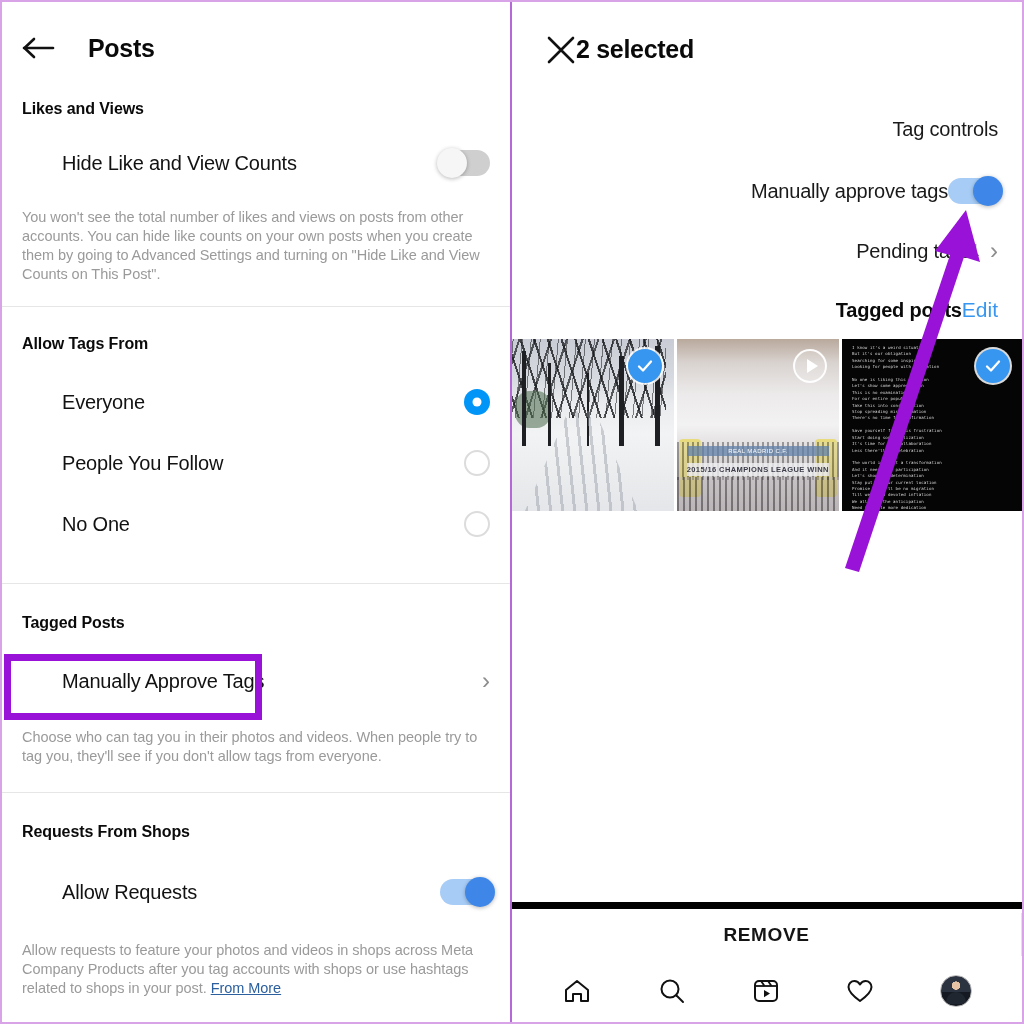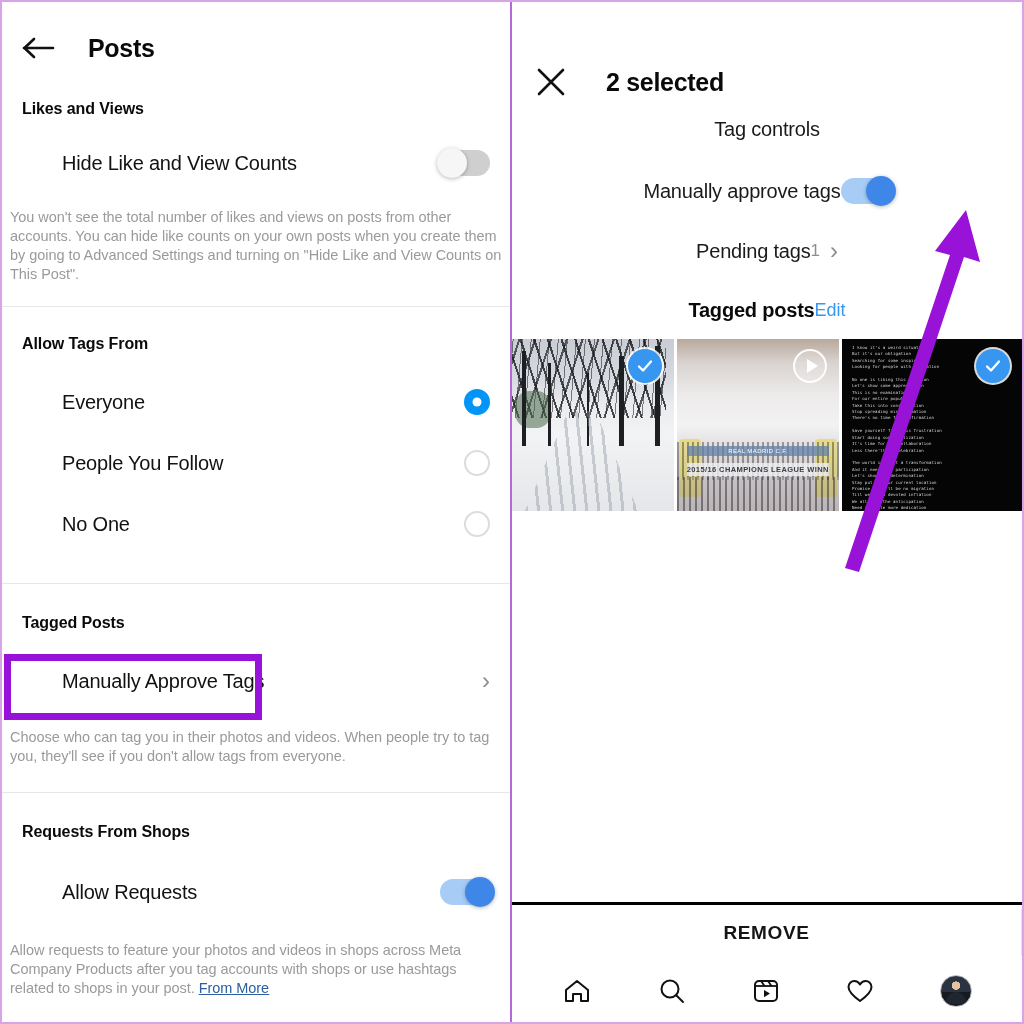--- a/index.html
+++ b/index.html
@@ -74,21 +74,21 @@
     color: #121212;
     font-weight: normal;
     letter-spacing: -0.2px;
     margin-left: 40px;
   }
 
   .helper {
     font-size: 14.5px;
     line-height: 19px;
     color: #9a9a9a;
-    padding: 0 8px;
+    padding: 0 20px;
     letter-spacing: -0.05px;
   }
   .helper .link { color: #2b5f9e; }
 
   .divider {
     height: 1px;
     background: #e6e6e6;
     width: 100%;
   }
 
@@ -151,56 +151,55 @@
     width: 258px;
     height: 66px;
     border: 7px solid #9912d8;
     background: transparent;
     pointer-events: none;
   }
 
   
   .rp-header {
     display: flex;
-    align-items: flex-end;
+    align-items: center;
     height: 95px;
-    padding: 0 24px;
-    gap: 40px;
+    padding: 0 34px;
   }
   .close-x {
     width: 30px; height: 30px;
     position: relative;
     flex: 0 0 auto;
     cursor: pointer;
   }
   .rp-title {
     font-size: 25px;
     font-weight: bold;
     color: #0a0a0a;
     letter-spacing: -0.3px;
   }
 
   .r-row {
     display: flex;
     align-items: center;
-    justify-content: center;
+    justify-content: flex-end;
     padding: 0 24px;
     height: 60px;
     cursor: pointer;
   }
   .r-label {
     font-size: 20px;
     color: #1a1a1a;
     letter-spacing: -0.2px;
   }
   .r-label.bold { font-weight: bold; color: #0a0a0a; }
   .r-right { display:flex; align-items:center; gap:10px; }
   .pending-count { font-size: 17px; color: #8d8d8d; }
   .edit-link {
-    font-size: 18px;
+    font-size: 21px;
     color: #3797f0;
     cursor: pointer;
   }
 
   
   .thumbs {
     display: flex;
     width: 100%;
     height: 172px;
     gap: 3px;
@@ -349,21 +348,21 @@
     pointer-events: none;
   }
 
   
   .action-bar {
     position: absolute;
     left: 0; right: 0;
     bottom: 62px;
     height: 58px;
     display: flex;
-    border-top: 3px solid #000000;
+    border-top: 7px solid #000000;
   }
   .action-btn {
     flex: 1 1 0;
     display: flex;
     align-items: center;
     justify-content: center;
     font-size: 19px;
     font-weight: bold;
     letter-spacing: .6px;
     cursor: pointer;

